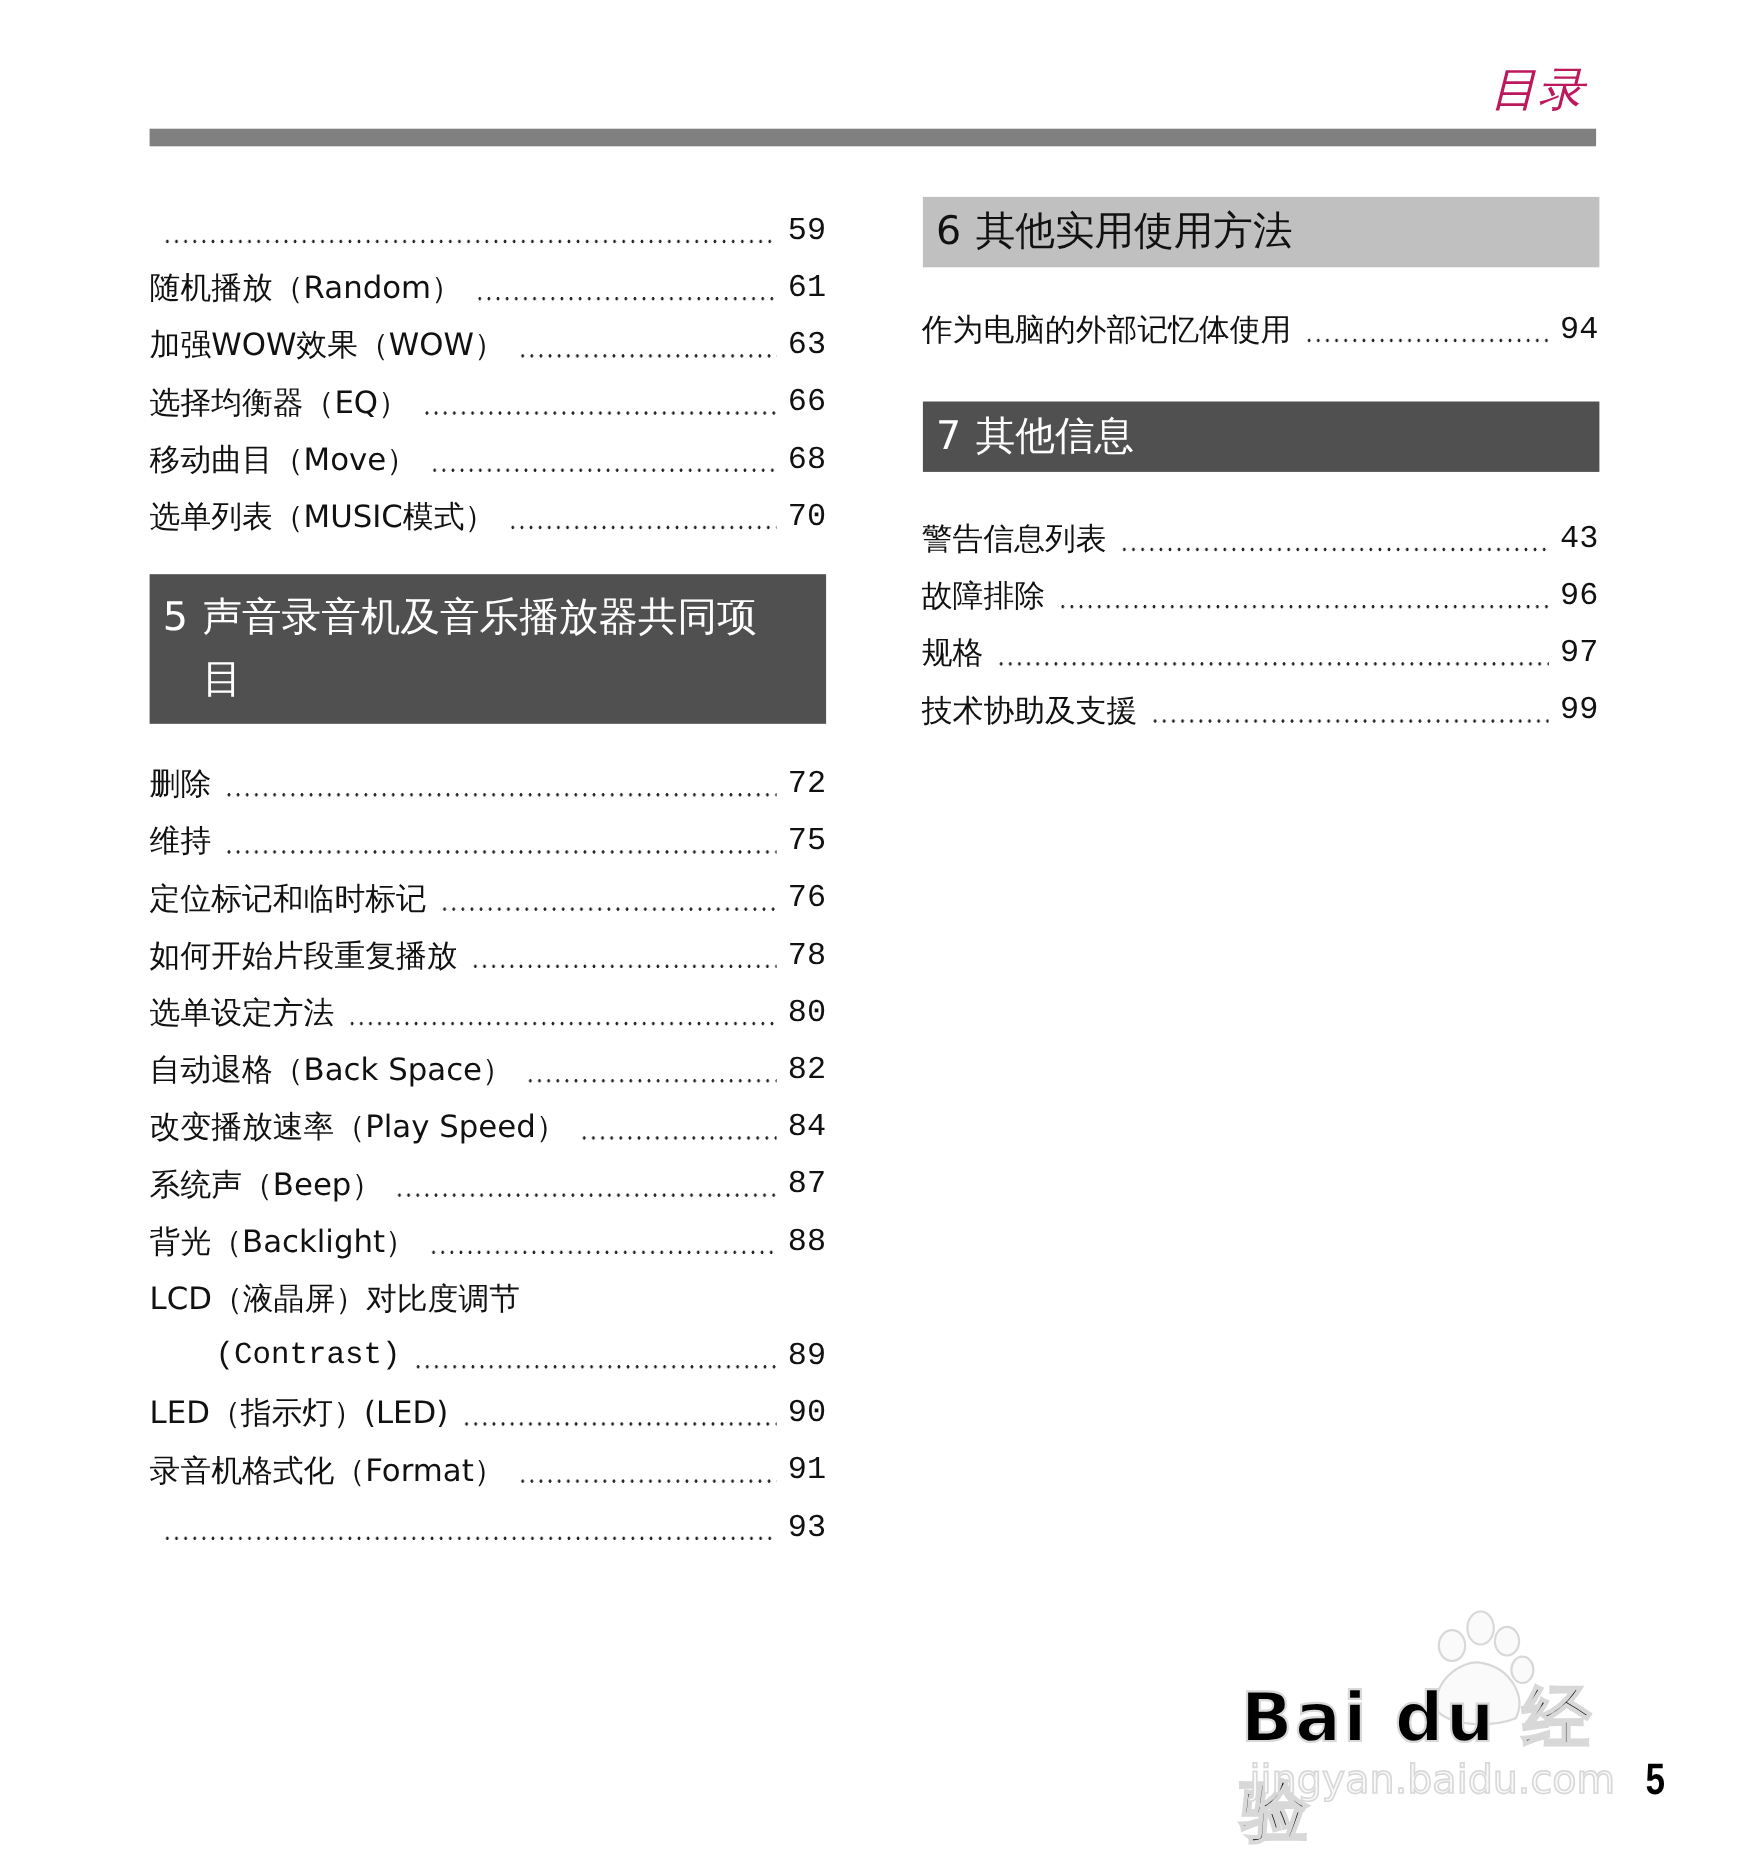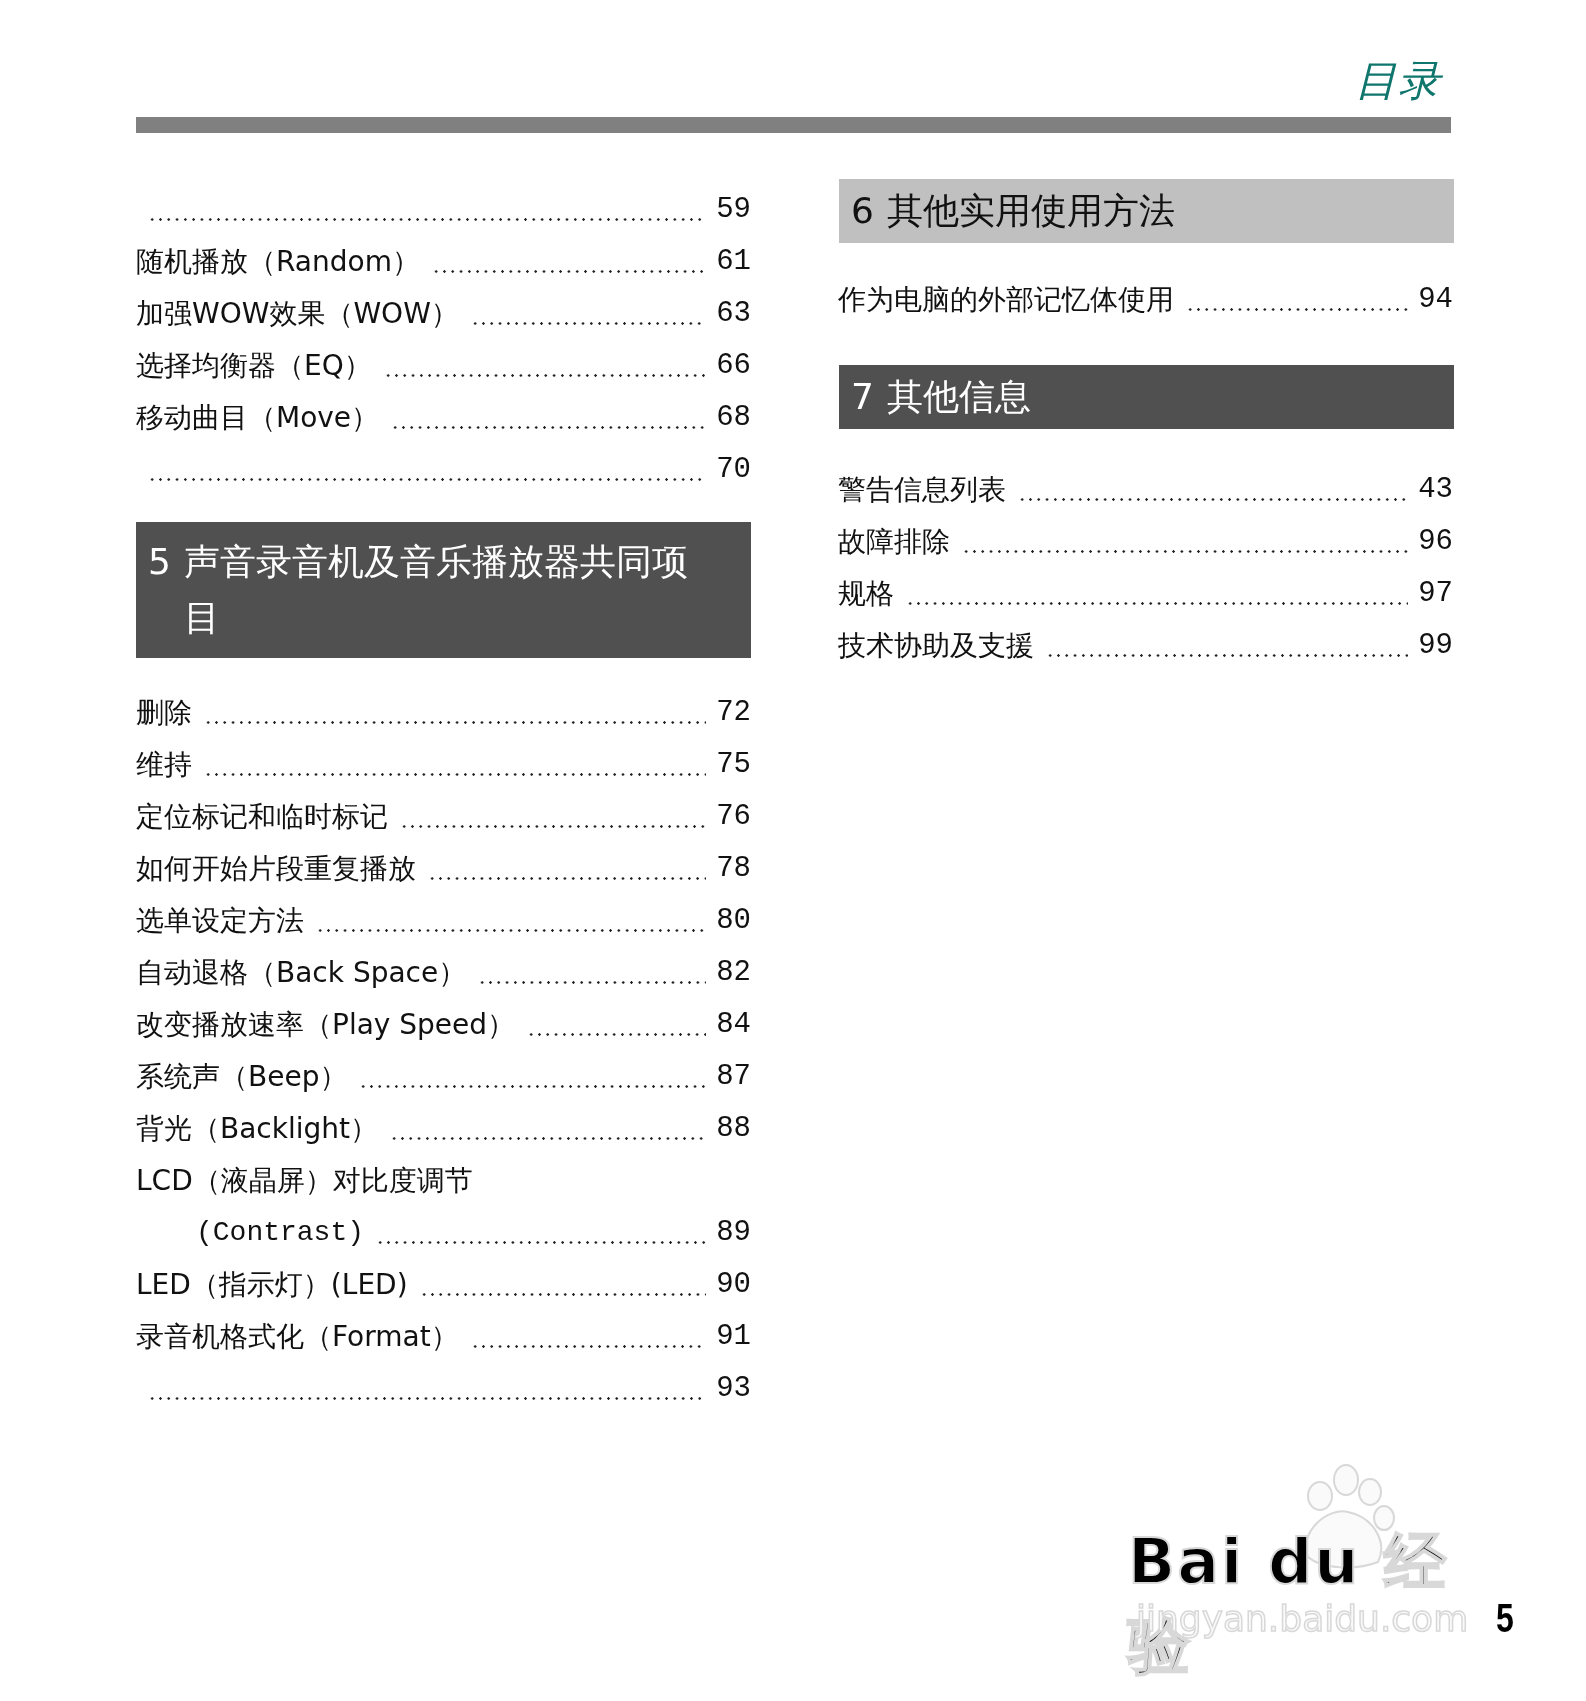--- a/index.html
+++ b/index.html
@@ -5,21 +5,21 @@
   html, body { margin: 0; padding: 0; }
   body {
     width: 1586px; height: 1701px; position: relative;
     background: #ffffff; overflow: hidden;
     font-family: "DejaVu Serif", "Liberation Serif", serif;
     color: #111;
   }
   .page-title {
     position: absolute; left: 1355px; top: 56px;
     font-family: "DejaVu Sans", sans-serif;
-    font-size: 42px; font-style: italic; color: #0f766e;
+    font-size: 42px; font-style: italic; color: #be185d;
     letter-spacing: 1px; line-height: 50px;
   }
   .top-rule {
     position: absolute; left: 136px; top: 117px;
     width: 1315px; height: 16px; background: #808080;
   }
   .col { position: absolute; width: 615px; }
   .col-left { left: 136px; top: 0; }
   .col-right { left: 838px; top: 0; }
   .entry {
@@ -96,20 +96,21 @@
     <span class="label cjk">选择均衡器（EQ）</span>
     <span class="leader"></span>
     <span class="page">66</span>
   </div>
   <div class="entry" style="top:398px">
     <span class="label cjk">移动曲目（Move）</span>
     <span class="leader"></span>
     <span class="page">68</span>
   </div>
   <div class="entry" style="top:450px">
+    <span class="label cjk">选单列表（MUSIC模式）</span>
     <span class="leader"></span>
     <span class="page">70</span>
   </div>
 
   <div class="section-box dark" style="top:522px; height:136px; padding-top:12px;">
     <span class="line">
       <span class="num">5</span><span>声音录音机及音乐播放器共同项</span>
     </span>
     <span class="line cont">目</span>
   </div>

